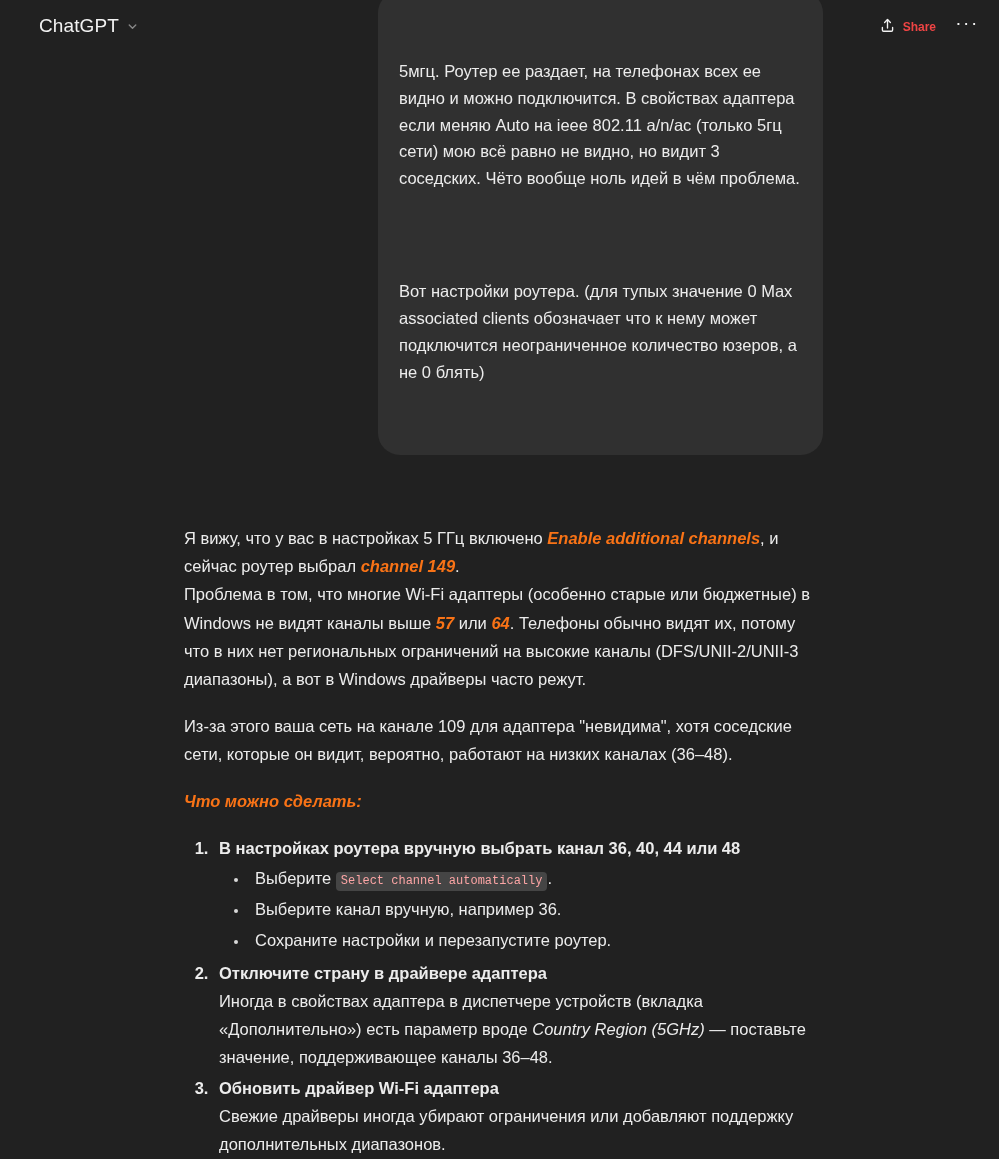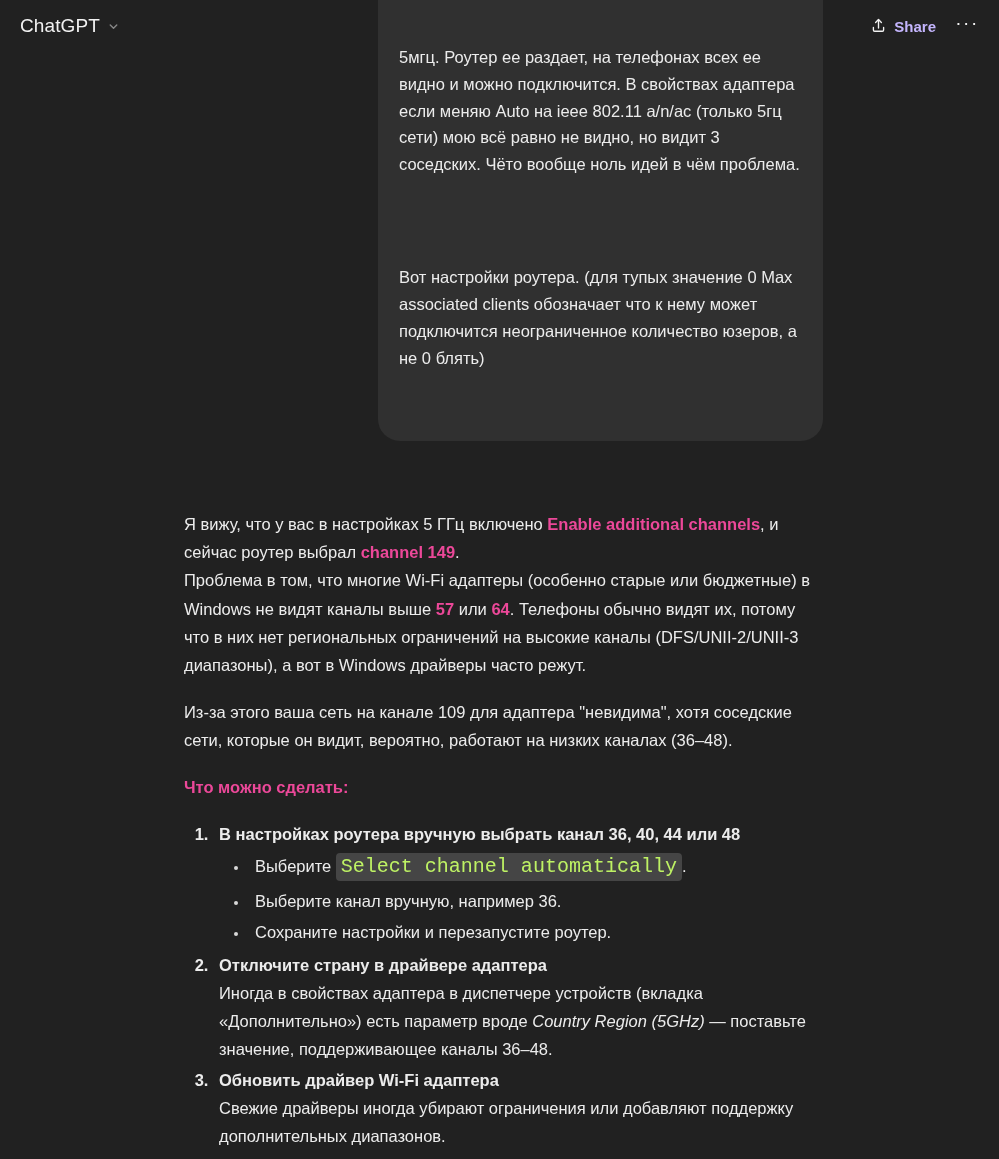--- a/index.html
+++ b/index.html
@@ -15,41 +15,41 @@
   .topbar {
     position: absolute; top: 0; left: 0;
     width: 999px; height: 53px;
     background: #212121;
     display: flex; align-items: center;
     padding: 0 14px 0 16px;
   }
   .brand {
     display: flex; align-items: center; gap: 7px;
     font-size: 19px; color: #f2f2f2; letter-spacing: .1px;
-    padding: 4px 8px 5px 4px; border-radius: 8px; cursor: pointer;
+    padding: 4px 8px 5px 4px; border-radius: 8px; cursor: pointer; margin-left: 19px;
   }
   .chev { display: inline-block; width: 13px; height: 13px; position: relative; opacity: .65; }
   .chev svg { display:block; }
   .spacer { flex: 1 1 auto; }
   .share-btn {
     display: flex; align-items: center; gap: 7px;
-    font-size: 15px; font-weight: 600; color: #c4b5fd;
+    font-size: 12px; font-weight: 600; color: #ef4444;
     padding: 7px 11px; border-radius: 20px; cursor: pointer;
     background: transparent; border: none;
   }
   .dots-btn {
     width: 36px; height: 36px; border-radius: 18px;
     display: flex; align-items: center; justify-content: center;
     color: #f2f2f2; font-size: 19px; cursor: pointer; margin-left: 2px;
     letter-spacing: 1.5px; line-height: 10px; padding-bottom: 7px;
   }
 
   
   .thread {
-    position: absolute; top: 36px; left: 0;
+    position: absolute; top: 50px; left: 0;
     width: 999px; height: 1106px;
   }
   .col { position: relative; width: 999px; }
 
   
   .user-row { display: flex; justify-content: flex-end; padding: 0 176px 0 0; }
   .user-bubble {
     background: #303030;
     border-radius: 22px;
     padding: 13px 21px 16px 21px;
@@ -64,21 +64,21 @@
 
   
   .assistant {
     padding: 0 176px 0 184px;
     font-size: 16.5px;
     line-height: 1.70;
     color: #ececec;
   }
   .assistant p { margin: 0 0 19px 0; }
   .assistant p.tight { margin-bottom: 0; }
-  .assistant strong { font-weight: 700; color: #ec4899; }
+  .assistant strong { font-weight: 700; color: #f97316; font-style: italic; }
   .assistant em { font-style: italic; }
 
   .gap-lg { height: 69px; }
 
   ol.steps {
     margin: 0 0 17px 0;
     padding-left: 29px;
     list-style: decimal;
   }
   ol.steps > li {
@@ -95,22 +95,22 @@
     list-style: disc;
   }
   ul.bullets > li { margin-bottom: 3px; padding-left: 6px; }
   ul.bullets > li::marker { color: #d9d9d9; font-size: 13px; }
 
   code.inline {
     background: #454545;
     border-radius: 4px;
     padding: 2px 5px 3px 5px;
     font-family: "Liberation Mono", "DejaVu Sans Mono", monospace;
-    font-size: 20px;
-    color: #bef264;
+    font-size: 12px;
+    color: #fca5a5;
   }
 </style>
 </head>
 <body>
 
 <div class="topbar">
   <div class="brand">
     <span>ChatGPT</span>
     <span class="chev">
       <svg width="13" height="13" viewBox="0 0 16 16" fill="none" stroke="#bdbdbd" stroke-width="1.7" stroke-linecap="round" stroke-linejoin="round">

